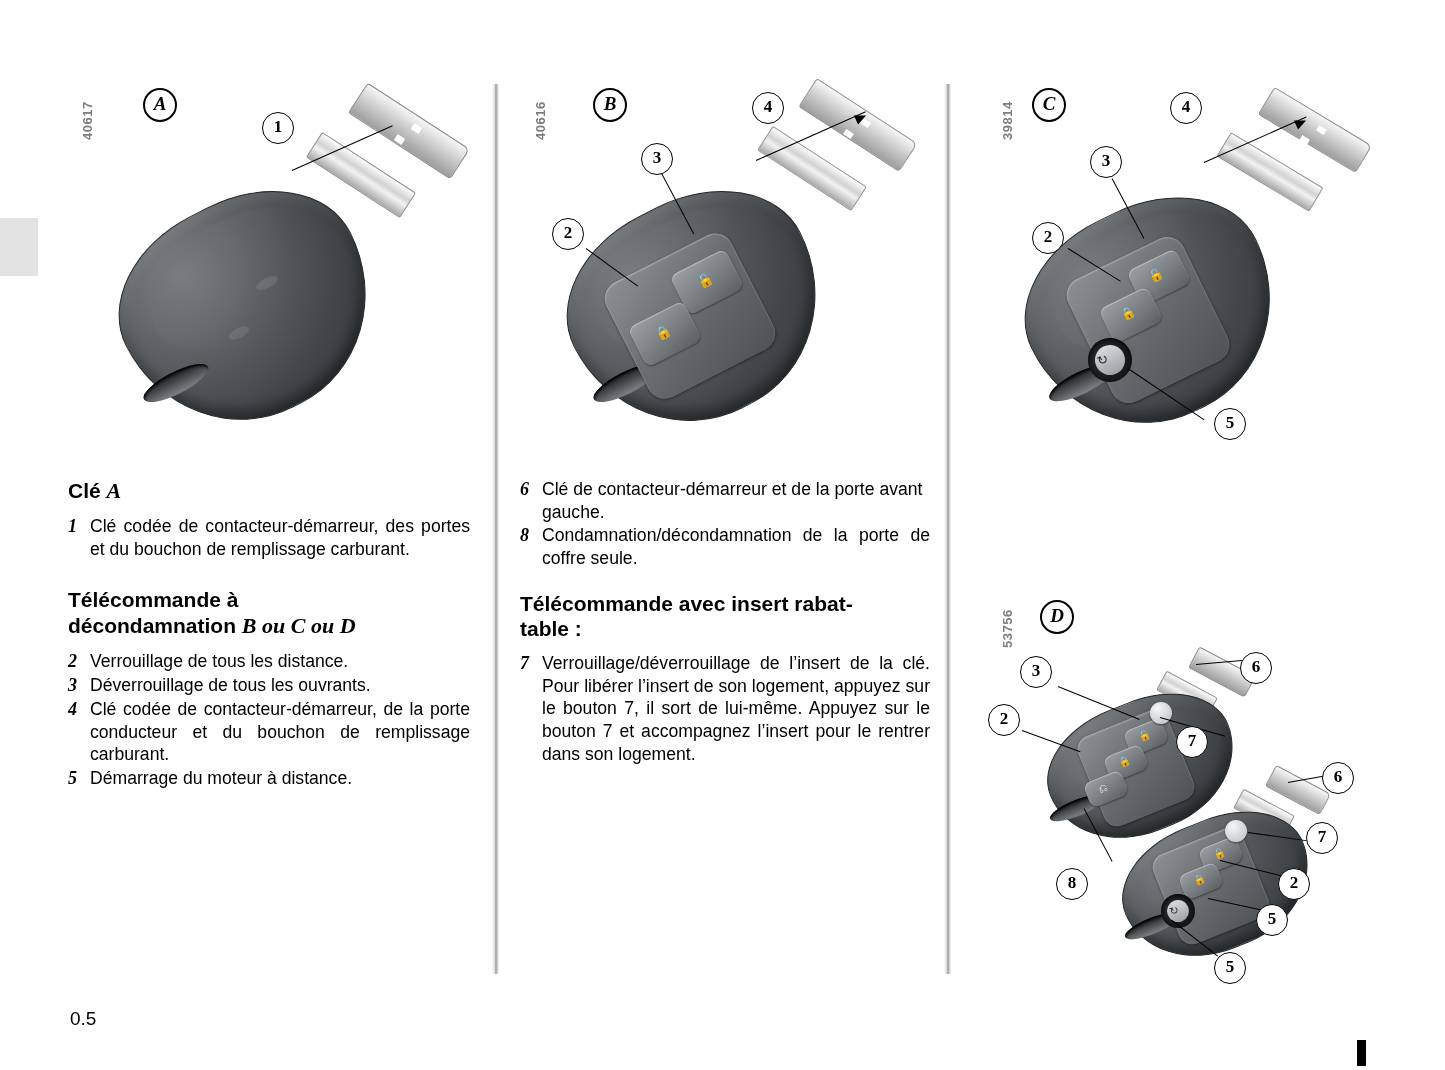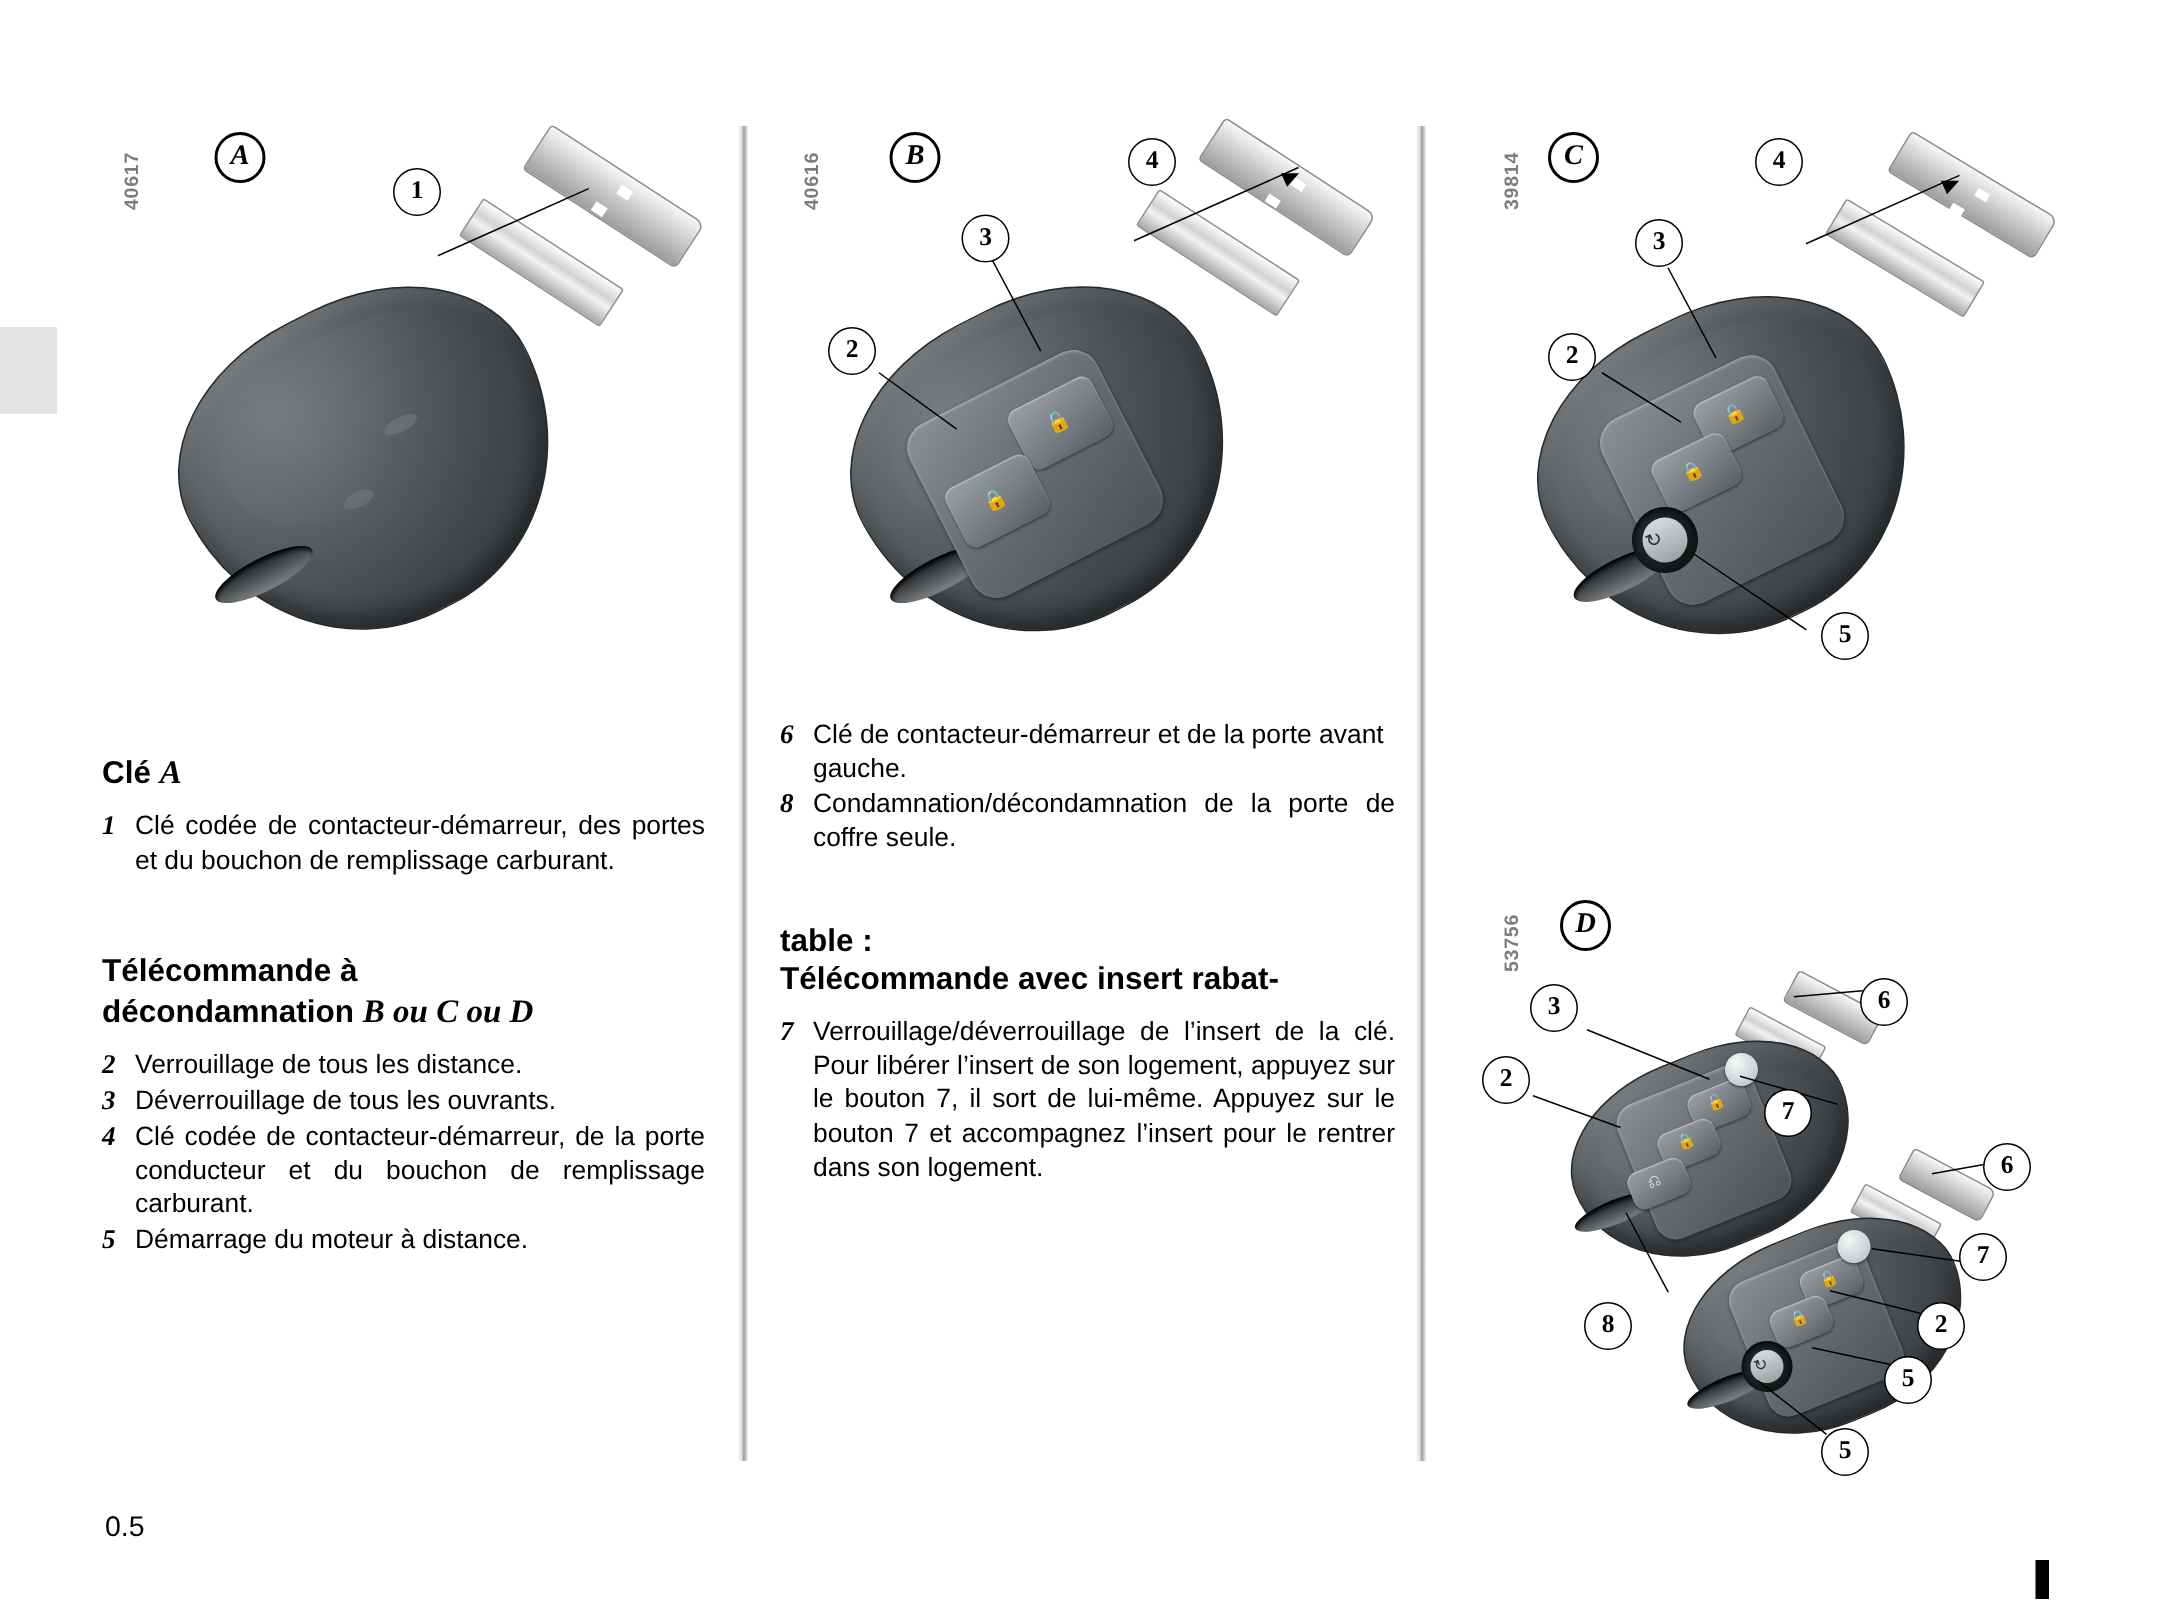--- a/index.html
+++ b/index.html
@@ -128,21 +128,21 @@
   }
   .li .txt {
     flex: 1;
     text-align: justify;
   }
   .li .txt.nojust { text-align: left; }
 
   #colA-text { position: absolute; left: 68px; top: 478px; width: 402px; }
   #colB-text { position: absolute; left: 520px; top: 478px; width: 410px; }
 
-  .h-blk { margin-bottom: 10px; margin-top: 24px; }
+  .h-blk { margin-bottom: 10px; }
   .gap { height: 26px; }
 
   
   .page-num {
     position: absolute;
     left: 70px;
     top: 1008px;
     font-size: 19px;
   }
   .corner-mark {
@@ -440,22 +440,22 @@
       </div>
       <div class="li">
         <div class="num">8</div>
         <div class="txt">Condamnation/décondamnation de la porte de coffre seule.</div>
       </div>
     </div>
 
     <div style="height:20px;"></div>
 
     <div class="h-sec h-blk">
+      <div style="text-align:justify;">Télécommande avec insert rabat-</div>
       <div>table :</div>
-      <div style="text-align:justify;">Télécommande avec insert rabat-</div>
     </div>
 
     <div class="list">
       <div class="li">
         <div class="num">7</div>
         <div class="txt">Verrouillage/déverrouillage de l’insert de la clé. Pour libérer l’insert de son logement, appuyez sur le bouton 7, il sort de lui-même. Appuyez sur le bouton 7 et accompagnez l’insert pour le rentrer dans son logement.</div>
       </div>
     </div>
   </div>
 

